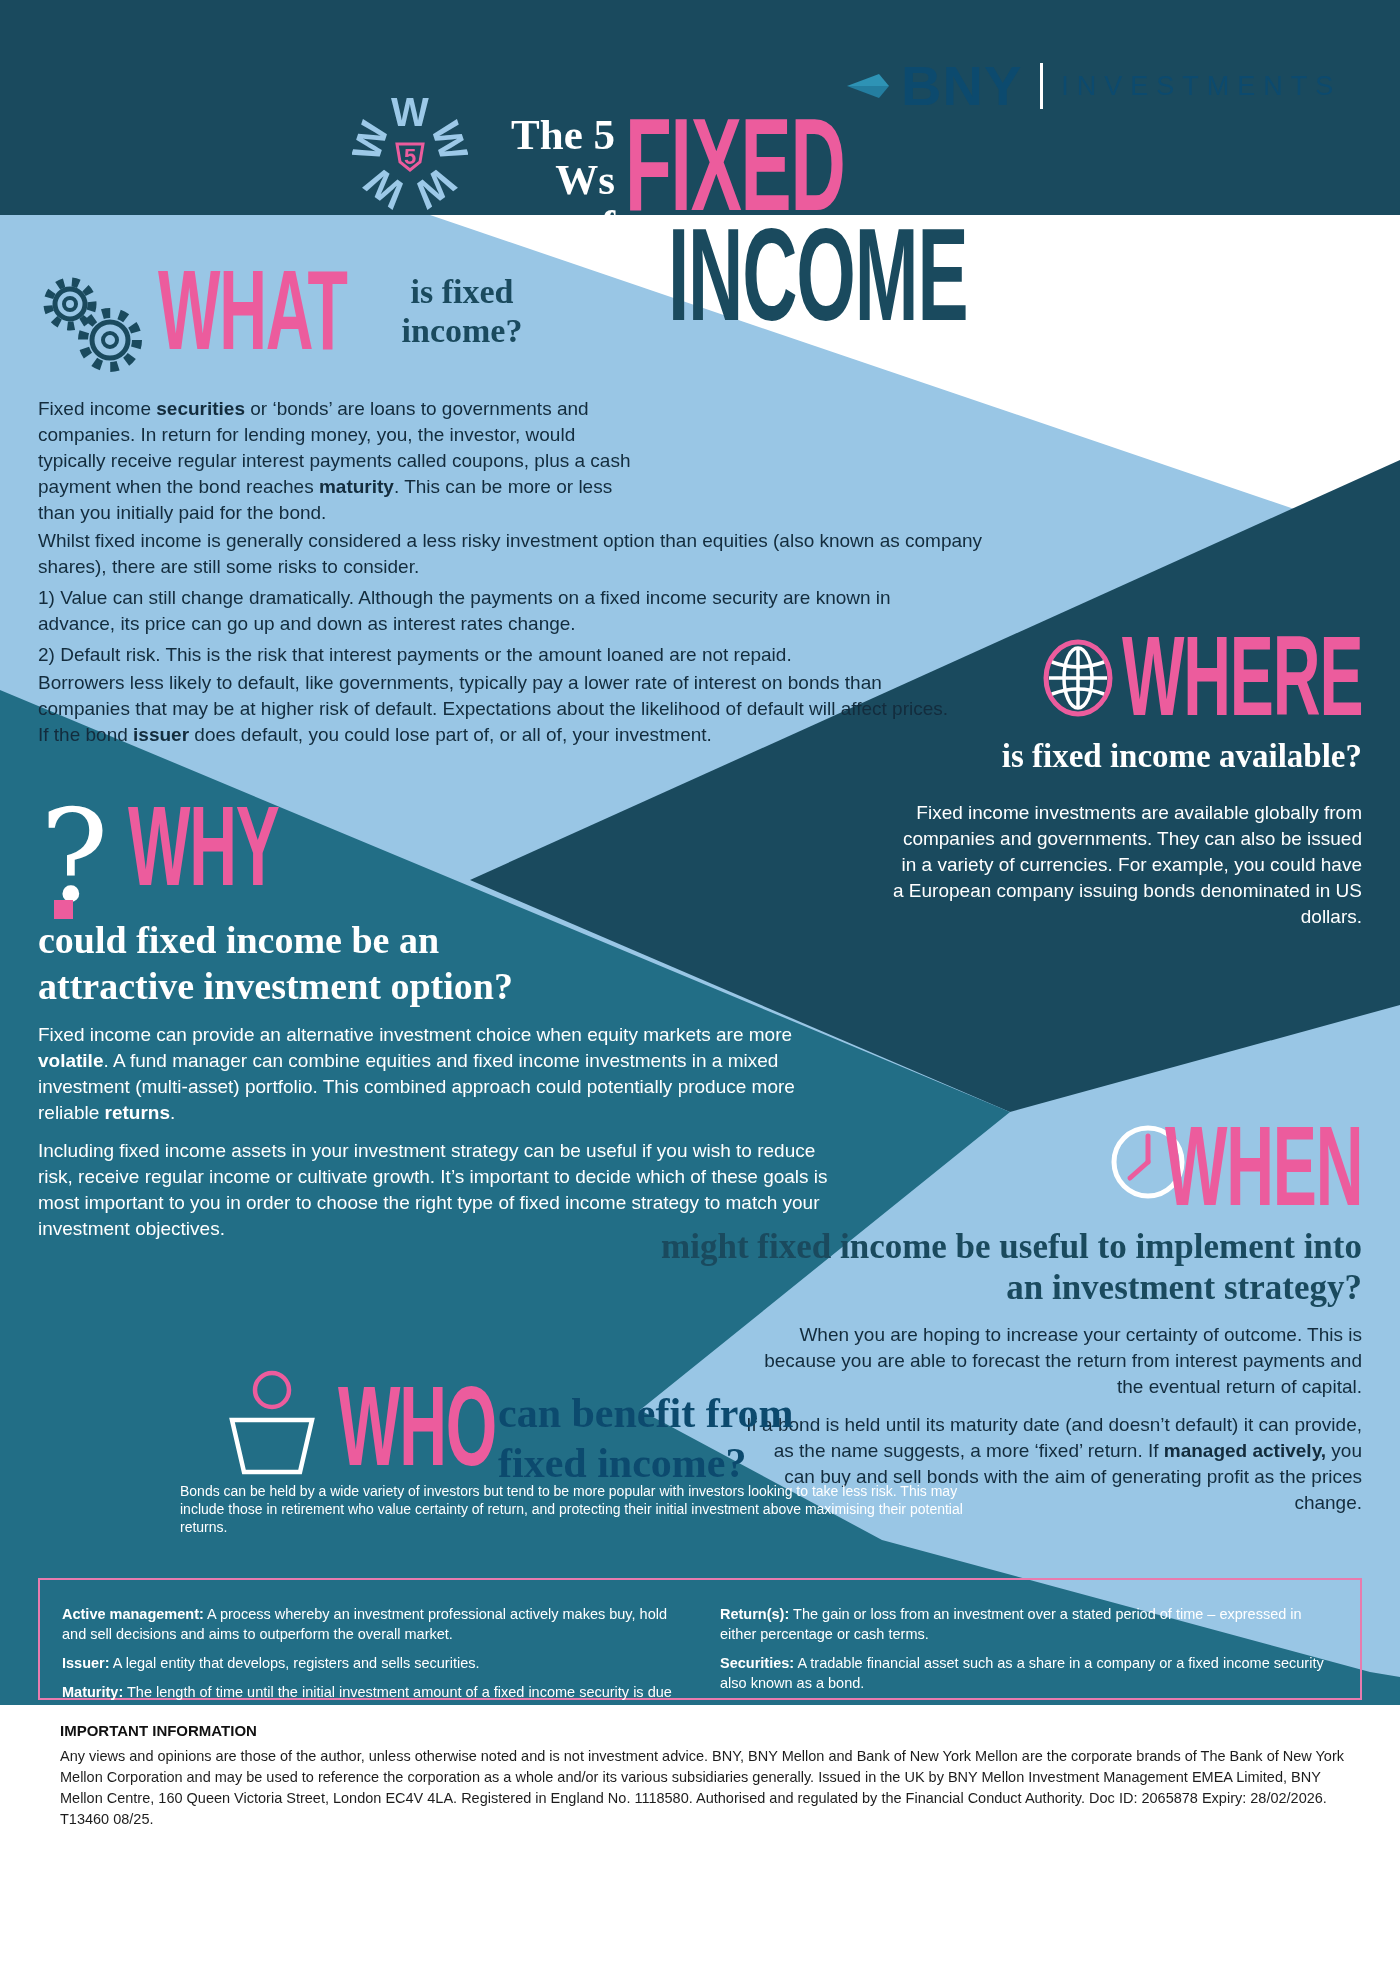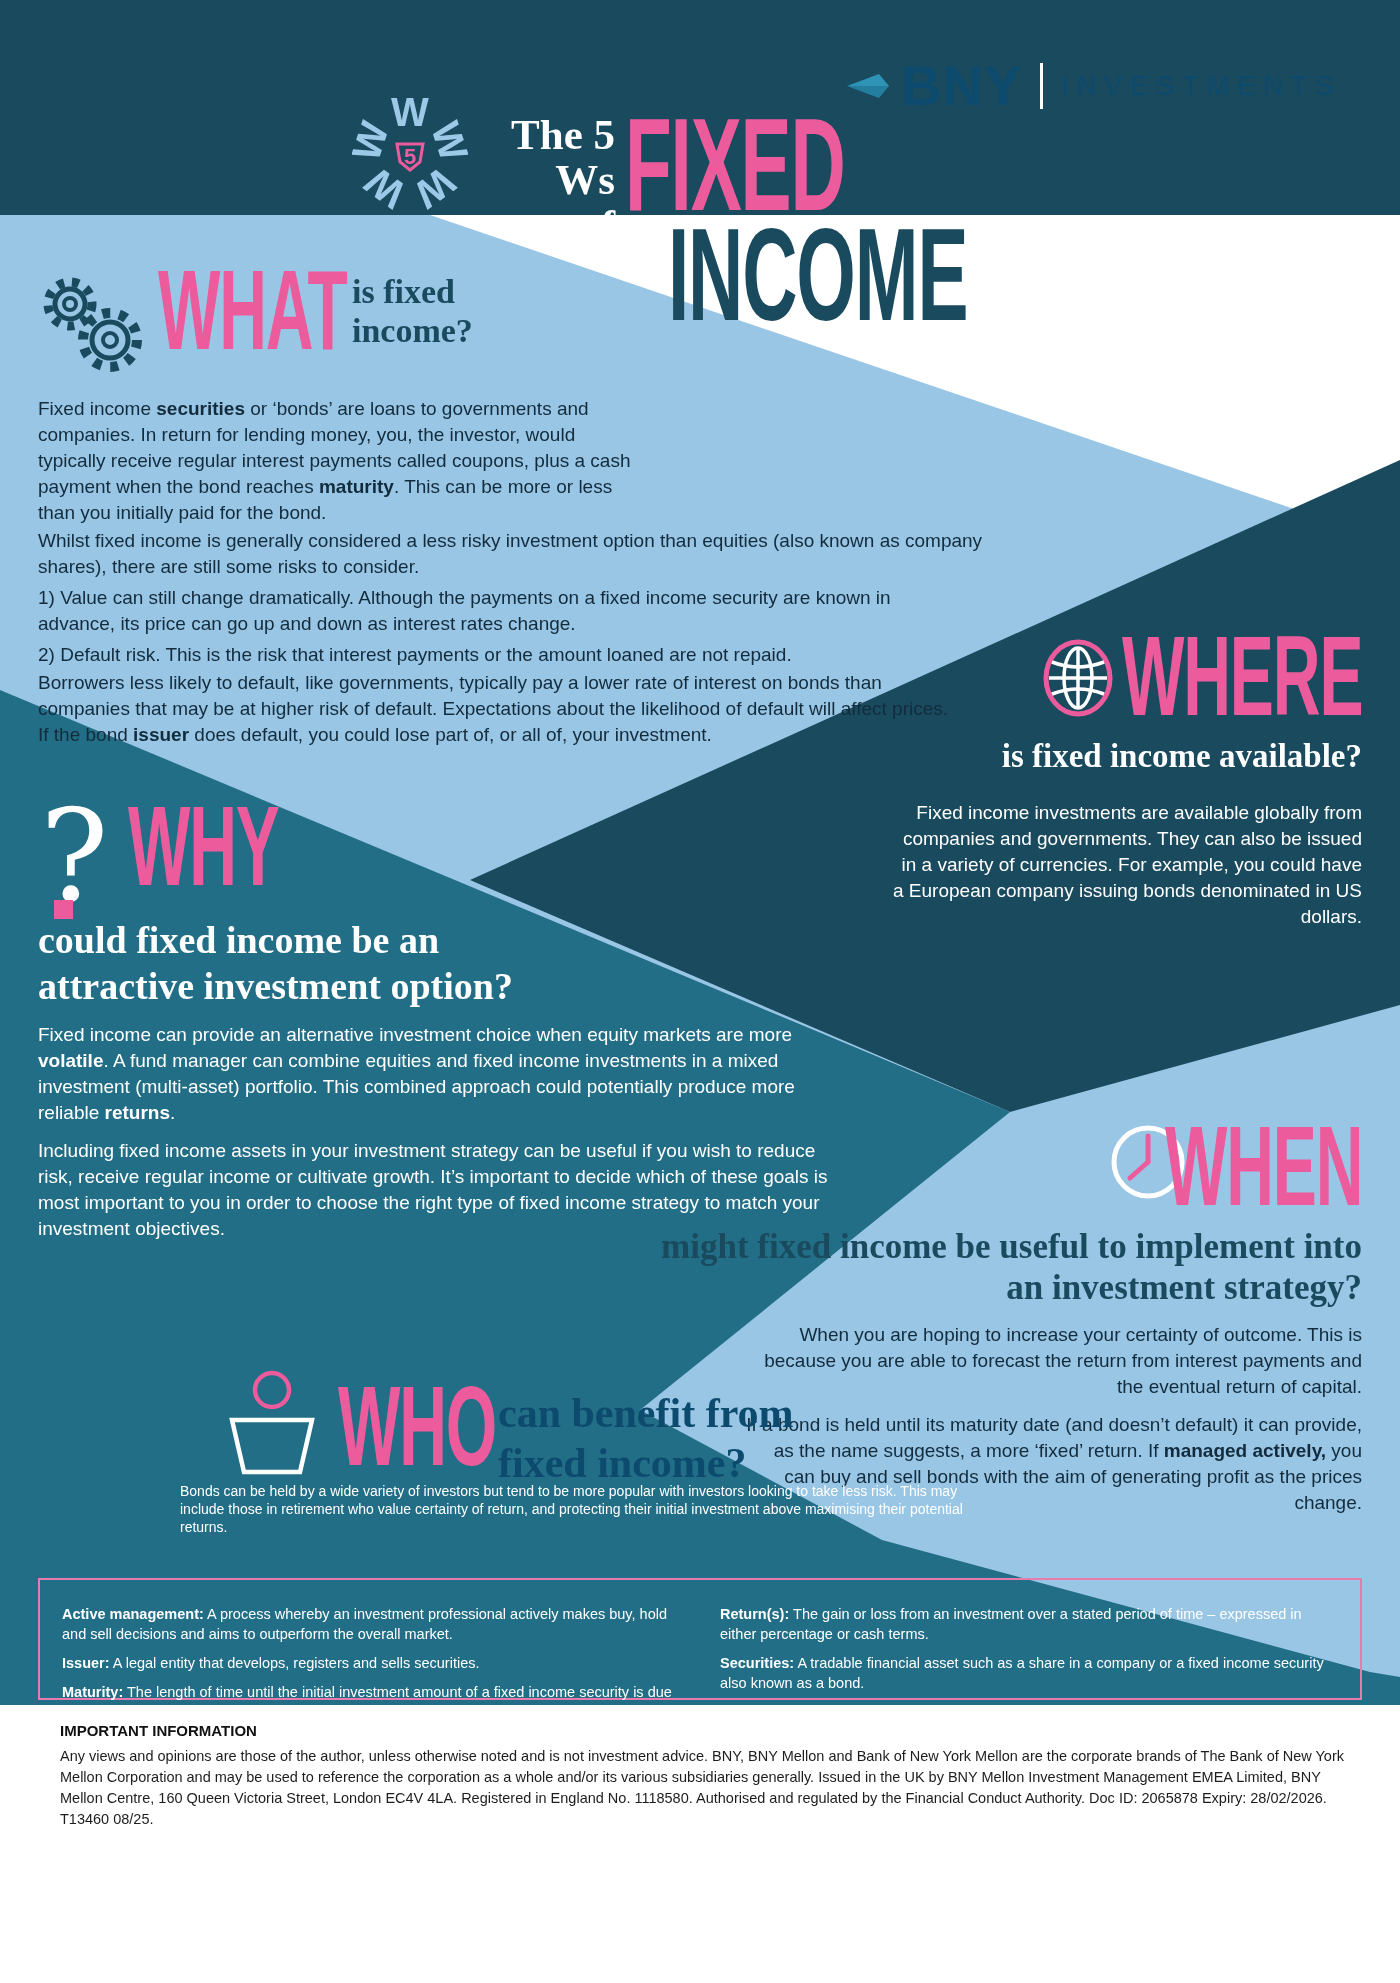--- a/index.html
+++ b/index.html
@@ -93,21 +93,21 @@
       <circle cx="36" cy="32" r="15" stroke-width="5"></circle>
       <circle cx="36" cy="32" r="6" stroke-width="4"></circle>
       <circle cx="76" cy="68" r="27" stroke-width="10" stroke-dasharray="8 9"></circle>
       <circle cx="76" cy="68" r="18" stroke-width="5"></circle>
       <circle cx="76" cy="68" r="7" stroke-width="4"></circle>
     </g>
   </svg>
   <div class="abs" style="left:158px;top:262px;">
     <span class="cond wtitle pink">WHAT</span>
   </div>
-  <div class="abs serif sub-serif navytxt" style="left:352px;top:272px;width:220px;">is fixed income?</div>
+  <div class="abs serif sub-serif navytxt" style="left:352px;top:272px;width:220px;text-align:center;">is fixed income?</div>
 
   <div class="abs body-dark" style="left:38px;top:396px;width:600px;"><span>Fixed income </span><b>securities</b><span> or ‘bonds’ are loans to governments and companies. In return for lending money, you, the investor, would typically receive regular interest payments called coupons, plus a cash payment when the bond reaches </span><b>maturity</b><span>. This can be more or less than you initially paid for the bond.</span></div>
   <div class="abs body-dark" style="left:38px;top:528px;width:965px;">Whilst fixed income is generally considered a less risky investment option than equities (also known as company shares), there are still some risks to consider.</div>
   <div class="abs body-dark" style="left:38px;top:585px;width:930px;padding-left:0;">1) Value can still change dramatically. Although the payments on a fixed income security are known in advance, its price can go up and down as interest rates change.</div>
   <div class="abs body-dark" style="left:38px;top:642px;width:930px;">2) Default risk. This is the risk that interest payments or the amount loaned are not repaid.</div>
   <div class="abs body-dark" style="left:38px;top:670px;width:920px;"><span>Borrowers less likely to default, like governments, typically pay a lower rate of interest on bonds than companies that may be at higher risk of default. Expectations about the likelihood of default will affect prices. If the bond </span><b>issuer</b><span> does default, you could lose part of, or all of, your investment.</span></div>
 
   <svg class="abs" style="left:1042px;top:638px;" width="72" height="80" viewBox="0 0 72 80">
     <ellipse cx="36" cy="40" rx="32" ry="36" stroke="#ec5c9d" stroke-width="5" fill="none"></ellipse>
     <g stroke="#ffffff" stroke-width="3.5" fill="none">

